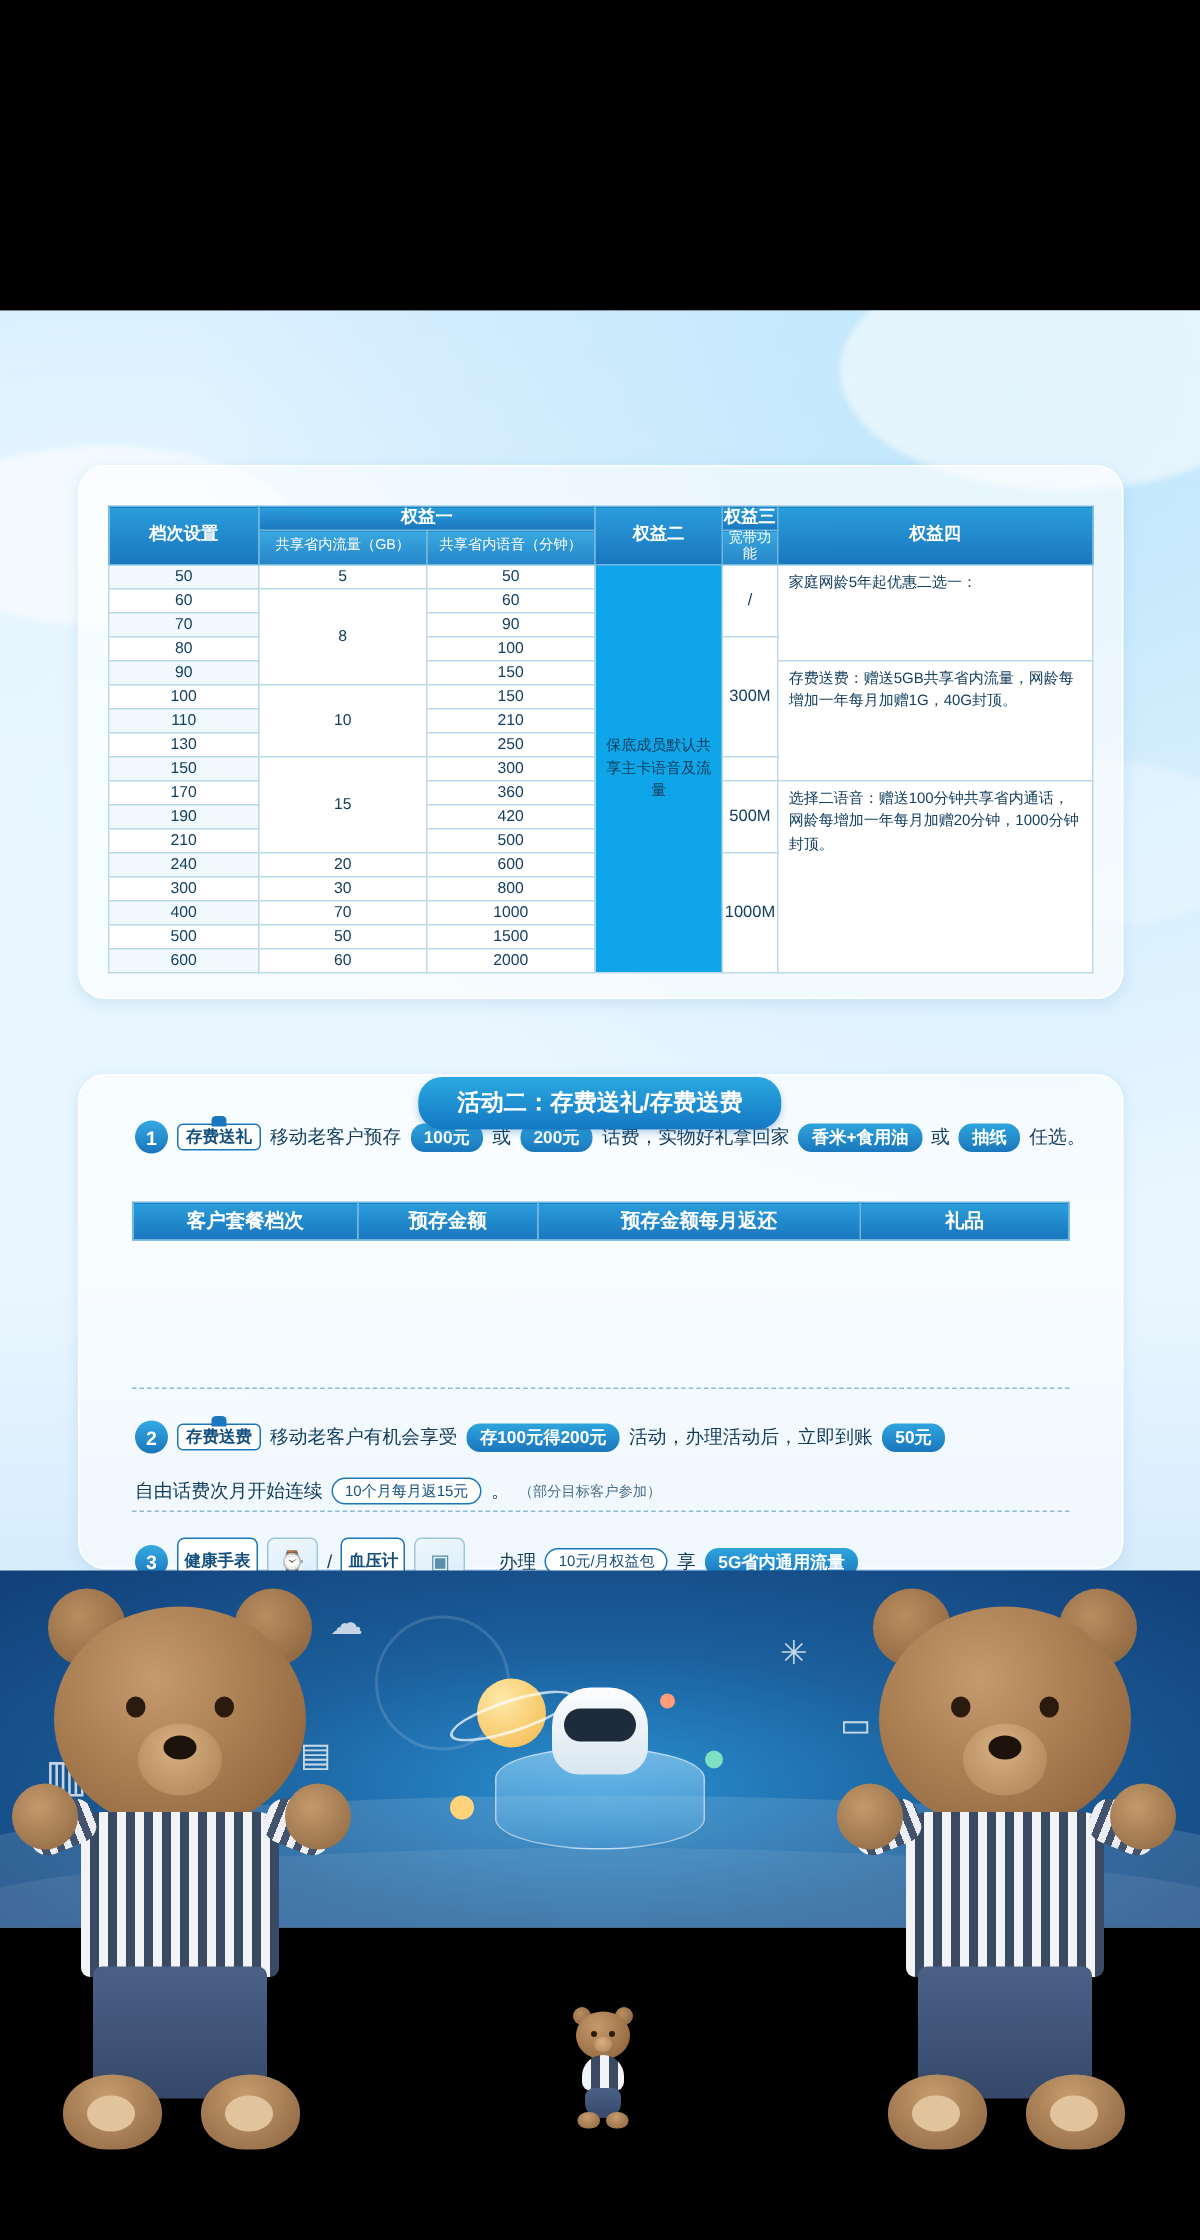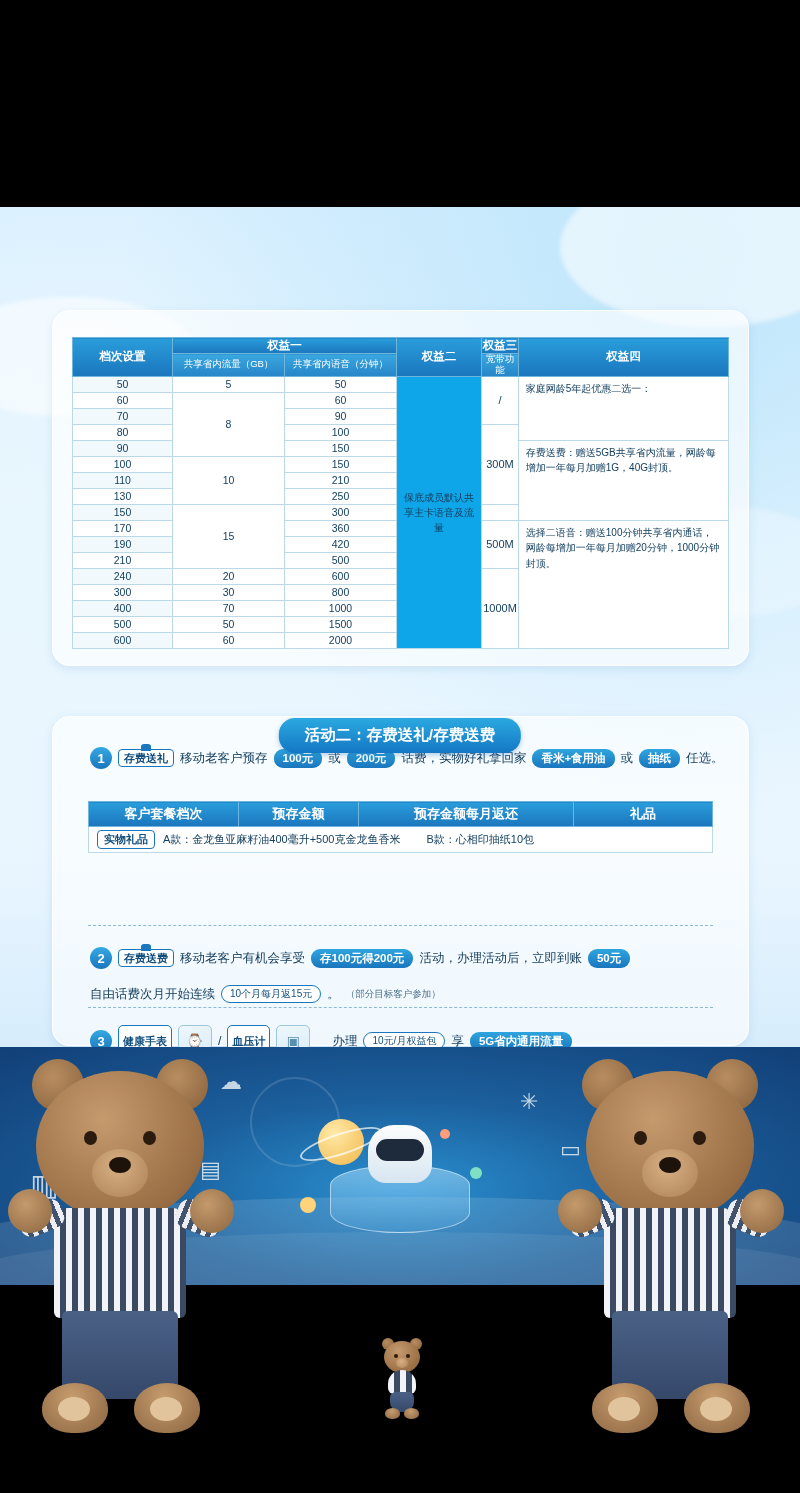--- a/index.html
+++ b/index.html
@@ -440,25 +440,20 @@
     <table id="table2">
       <thead>
         <tr>
           <th style="width:150px">客户套餐档次</th>
           <th style="width:120px">预存金额</th>
           <th style="width:215px">预存金额每月返还</th>
           <th>礼品</th>
         </tr>
       </thead>
       <tbody>
-        <tr>
-          <td class="note" colspan="4">
-            <span class="mini-pill">实物礼品</span><span>A款：金龙鱼亚麻籽油400毫升+500克金龙鱼香米</span><span style="display:inline-block;width:26px"></span><span>B款：心相印抽纸10包</span>
-          </td>
-        </tr>
       </tbody>
     </table>
 
     <div class="dashed" id="dash1"></div>
 
     <div class="line" id="act2-row">
       <div class="num-badge">2</div>
       <div class="gift-tag">
         <span class="ribbon-dot"></span>
         <span>存费送费</span>

